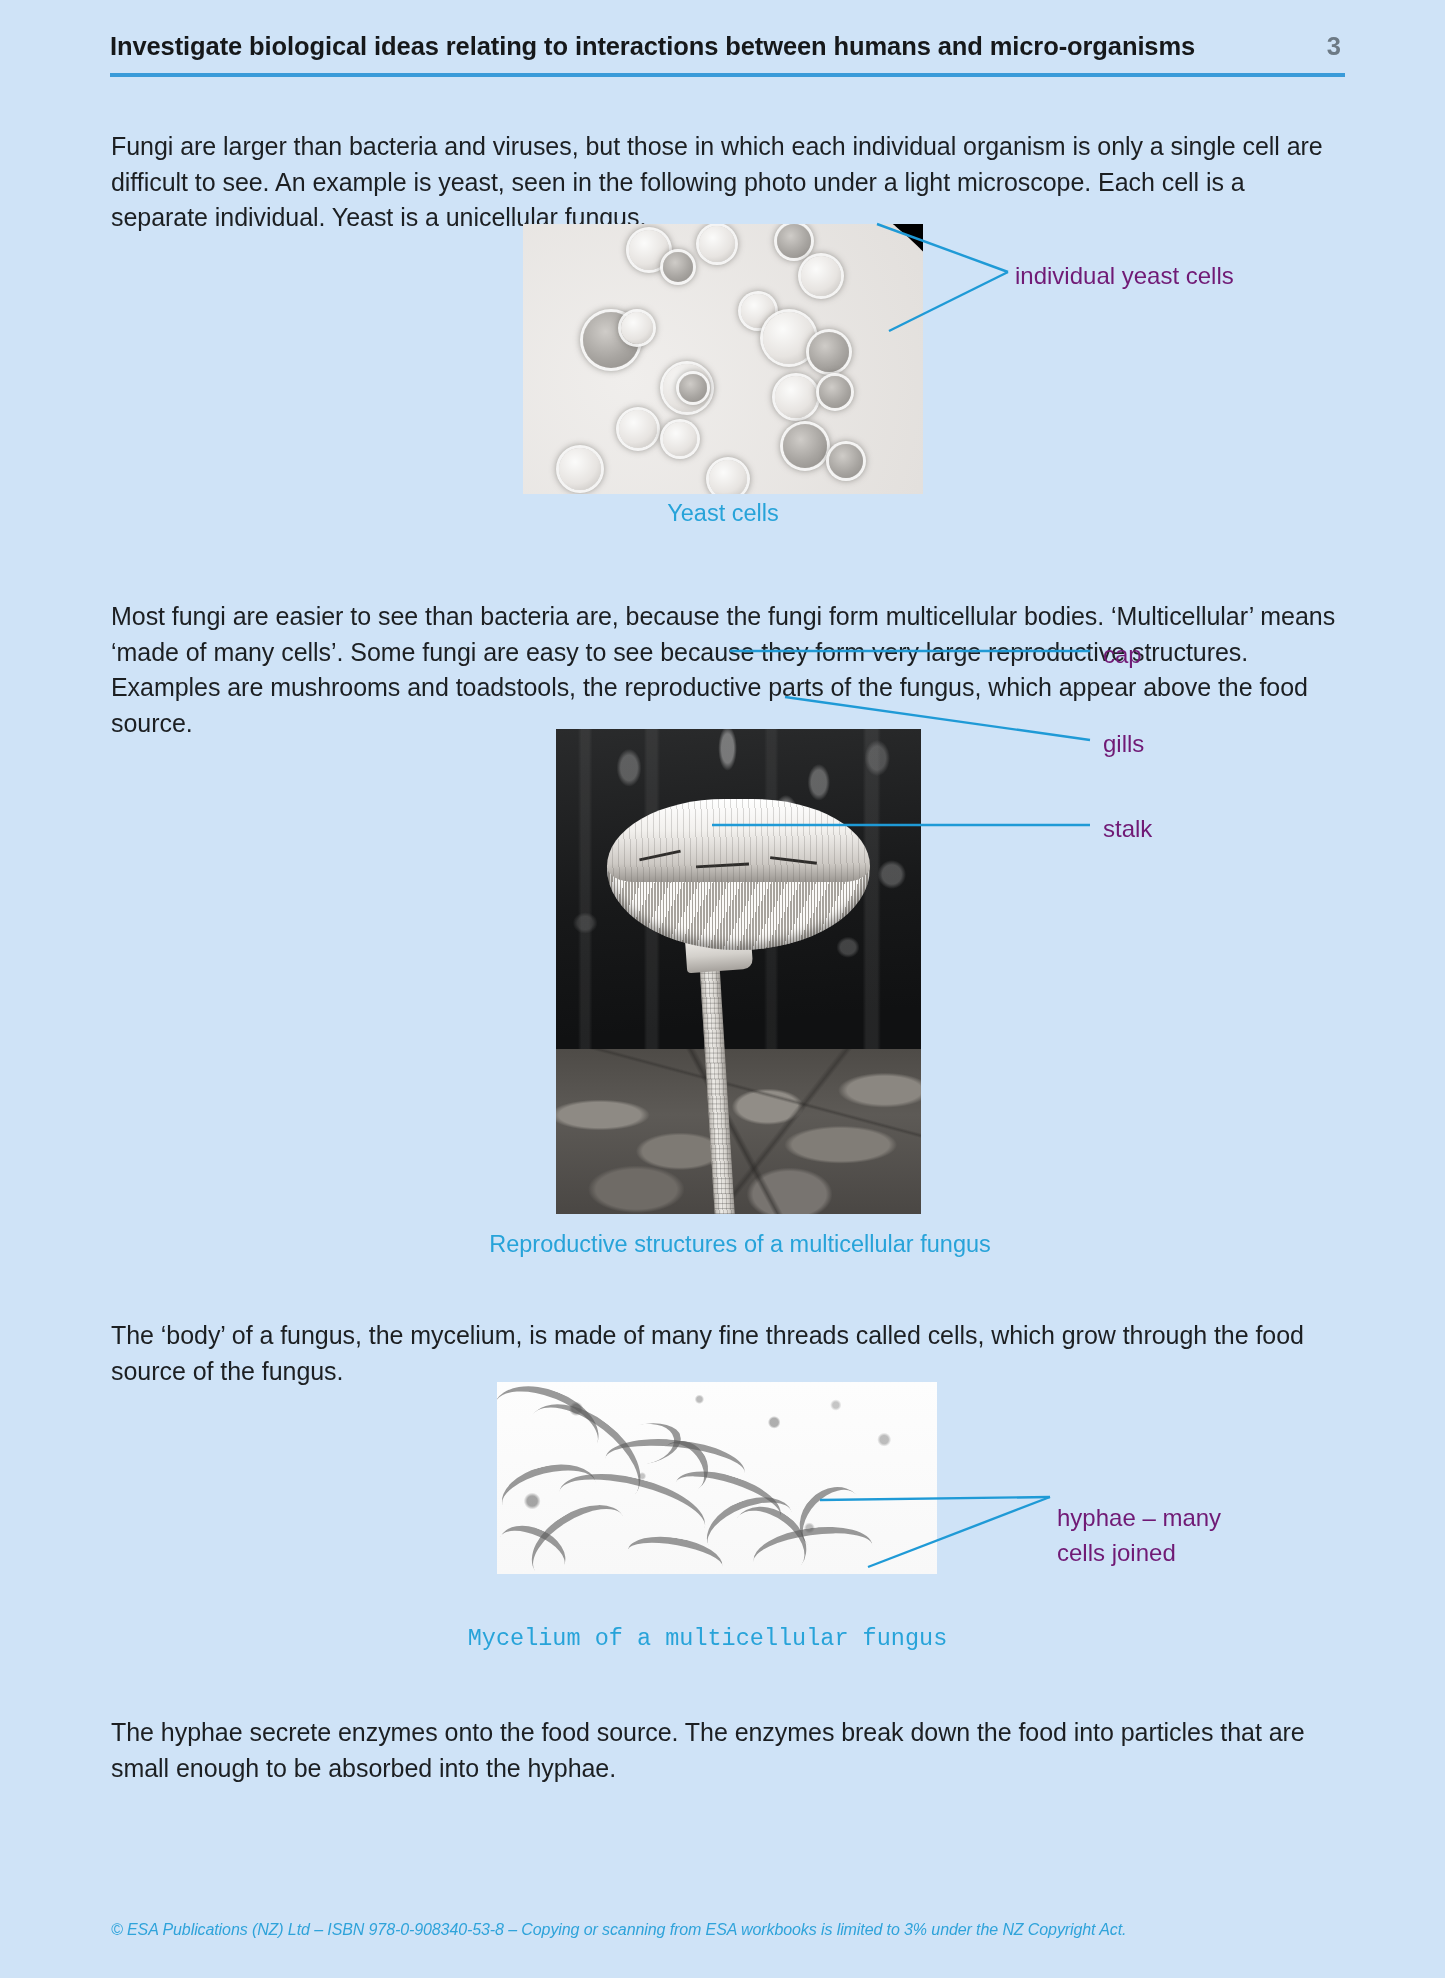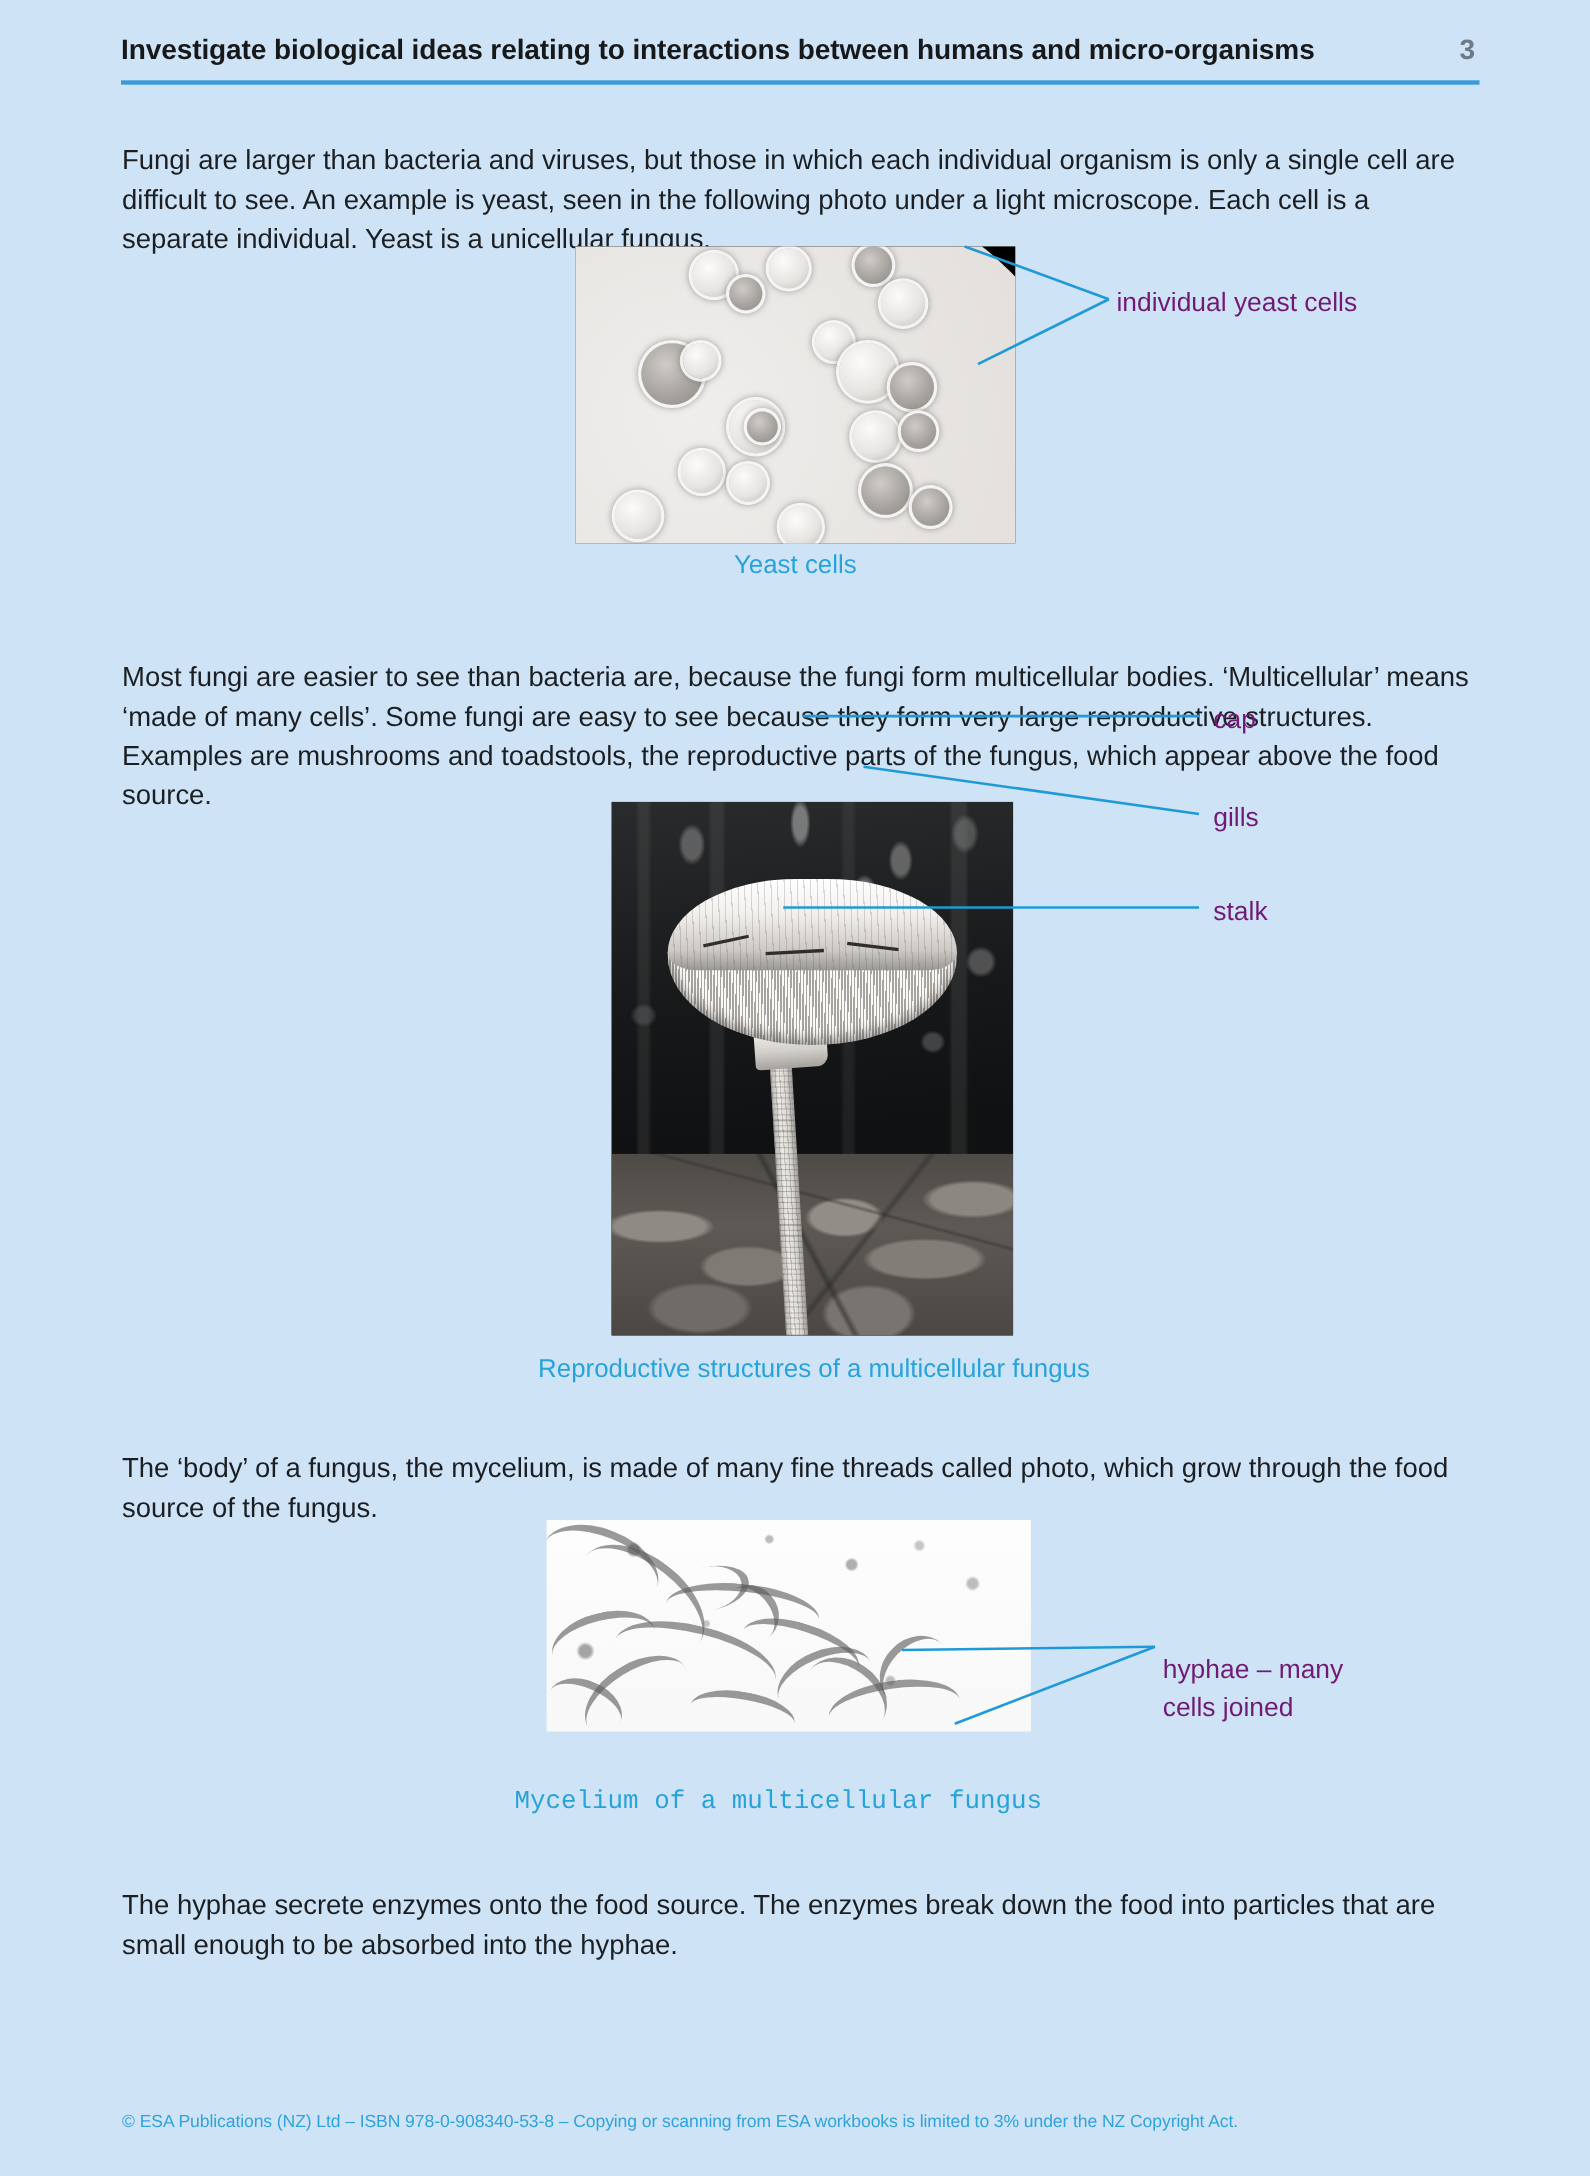--- a/index.html
+++ b/index.html
@@ -269,20 +269,21 @@
   }
   #annot-hyphae { left: 1057px; top: 1480px; margin-top: 20px; }
   #leader-mycelium { left: 0; top: 0; width: 1445px; height: 1978px; }
 
   
   .footer {
     position: absolute;
     left: 111px;
     top: 1921px;
     font-size: 16px;
+    font-style: italic;
     color: #2fa3da;
     white-space: nowrap;
     letter-spacing: -0.1px;
   }
 </style>
 </head>
 <body>
 
 <div class="page">
 
@@ -343,21 +344,21 @@
   <div class="caption" id="fig-mushroom-caption">Reproductive structures of a multicellular fungus</div>
   <div class="annot" id="annot-cap">cap</div>
   <div class="annot" id="annot-gills">gills</div>
   <div class="annot" id="annot-stalk">stalk</div>
   <svg class="leader-svg" id="leader-mushroom">
     <line x1="1090" y1="651" x2="730" y2="651" stroke="#1f9ad6" stroke-width="2.4"></line>
     <line x1="1090" y1="740" x2="785" y2="697" stroke="#1f9ad6" stroke-width="2.4"></line>
     <line x1="1090" y1="825" x2="712" y2="825" stroke="#1f9ad6" stroke-width="2.4"></line>
   </svg>
 
-  <p class="para" id="para-3"><span>The ‘body’ of a fungus, the </span><b>mycelium</b><span>, is made of many fine threads called </span><b>photo</b><span>, which grow through the food source of the fungus.</span></p>
+  <p class="para" id="para-3"><span>The ‘body’ of a fungus, the </span><b>mycelium</b><span>, is made of many fine threads called </span><b>cells</b><span>, which grow through the food source of the fungus.</span></p>
 
   <div class="photo" id="fig-mycelium-photo">
     <div class="hyphae-bg"></div>
     <div class="hypha" style="left:-6px;top:8px;width:110px;height:60px;transform:rotate(22deg);"></div>
     <div class="hypha" style="left:22px;top:34px;width:130px;height:70px;transform:rotate(38deg);"></div>
     <div class="hypha" style="left:4px;top:84px;width:96px;height:48px;transform:rotate(-14deg);"></div>
     <div class="hypha" style="left:60px;top:96px;width:150px;height:56px;transform:rotate(14deg);"></div>
     <div class="hypha" style="left:108px;top:58px;width:140px;height:44px;transform:rotate(6deg);"></div>
     <div class="hypha" style="left:126px;top:24px;width:40px;height:70px;transform:rotate(78deg);"></div>
     <div class="hypha" style="left:158px;top:60px;width:54px;height:44px;transform:rotate(52deg);"></div>

